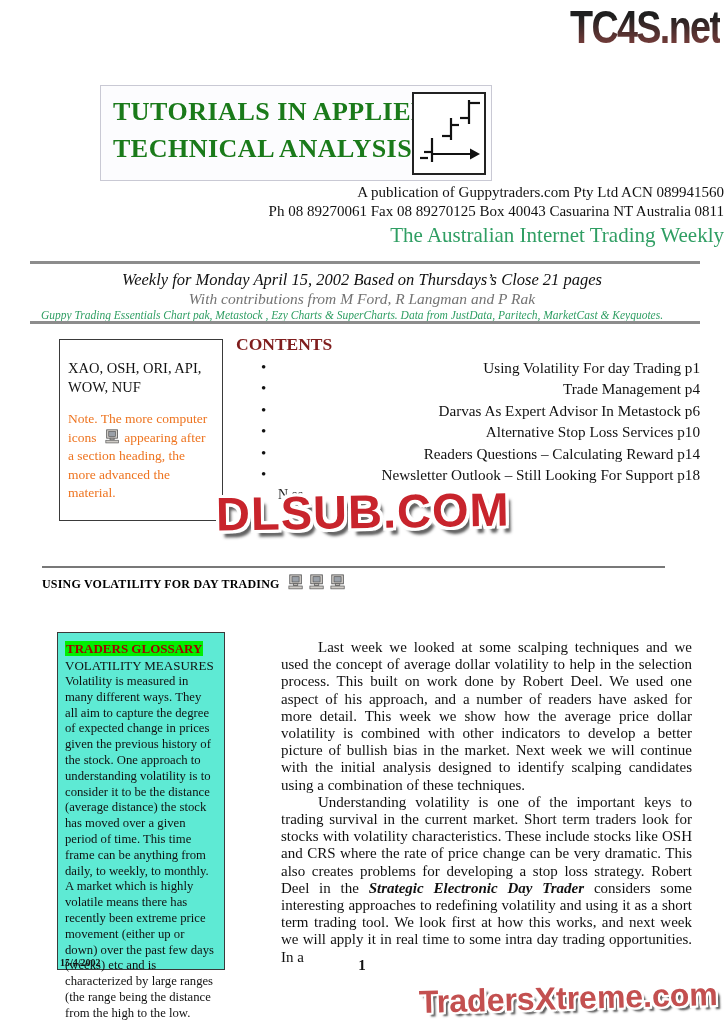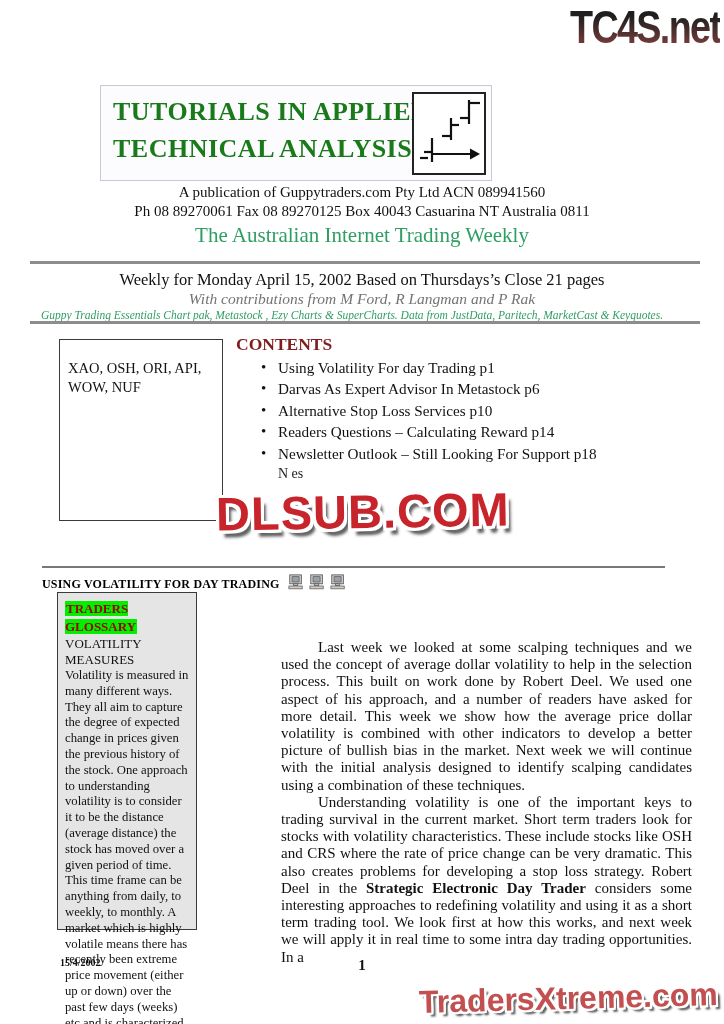--- a/index.html
+++ b/index.html
@@ -39,70 +39,70 @@
   
   .title-box {
     position:absolute; left:100px; top:85px; width:392px; height:96px;
     border:1px solid #c9c9d4; background:#fcfcfe;
   }
   .title-text { position:absolute; left:12px; top:7px; font-weight:bold;
     font-size:26px; line-height:37px; color:#1a7a1a; letter-spacing:0.5px; }
   .icon-box { position:absolute; right:5px; top:6px; width:74px; height:83px;
     border:2px solid #222; background:#fff; }
 
-  .pub-block { position:absolute; left:0; top:183px; width:724px; text-align:center; }
+  .pub-block { position:absolute; left:0; top:183px; width:724px; text-align:right; }
   .pub-line { font-size:15px; line-height:19px; color:#111; }
   .tagline { font-size:21px; color:#2f9e63; margin-top:2px; }
 
   .rule { position:absolute; background:#8c8c8c; }
   .rule-top { left:30px; top:261px; width:670px; height:3px; }
   .rule-mid { left:30px; top:321px; width:670px; height:3px; }
   .rule-section { left:42px; top:566px; width:623px; height:2px; background:#787878; }
 
   .weekly { position:absolute; left:0; top:270px; width:724px; text-align:center;
-    font-size:16.5px; color:#111; }
+    font-size:16.5px; color:#111;font-style:italic; }
   .contrib { position:absolute; left:0; top:290px; width:724px; text-align:center;
     font-size:15.5px; font-style:italic; color:#737373; }
   .tools { position:absolute; left:0; top:309px; width:704px; text-align:center;
     font-size:11.5px; font-style:italic; color:#2f9e63; }
 
   
   .stocks-box { position:absolute; left:59px; top:339px; width:164px; height:182px;
     border:1.5px solid #3a3a3a; padding:7px 8px; background:#fff; }
   .stocks-head { display:inline; background:#00f000; font-weight:bold;
     font-size:14.5px; line-height:20px; padding:1px 2px; color:#000; }
   .stocks-tickers { margin-top:12px; font-size:14.5px; line-height:19px; color:#111; }
   .stocks-note { margin-top:13px; font-size:13.5px; line-height:18.5px; color:#ee7420; }
 
   
   .contents-head { position:absolute; left:236px; top:334px;
     font-weight:bold; font-size:17.5px; color:#7f1d1d; }
   .toc { position:absolute; left:236px; top:357px; width:464px; }
   .toc-item { position:relative; padding-left:42px; font-size:15.2px;
-    line-height:21.4px; color:#111; }
+    line-height:21.4px; color:#111;text-align:right; }
   .toc-item::before { content:"•"; position:absolute; left:25px; font-size:15px; }
   .toc-obscured { position:relative; padding-left:42px; font-size:14px;
     line-height:20px; color:#222; }
 
   
   .section-head { position:absolute; left:42px; top:574px; font-weight:bold;
     font-size:12px; color:#000; letter-spacing:0.2px; white-space:nowrap; }
   .pc-icons { display:inline-block; vertical-align:-2px; margin-left:4px; }
 
-  .glossary-box { position:absolute; left:57px; top:592px; width:140px; height:338px;
-    border:1.5px solid #3a3a3a; padding:6px 7px; background:#e5e5e5; }
+  .glossary-box { position:absolute; left:57px; top:632px; width:168px; height:338px;
+    border:1.5px solid #3a3a3a; padding:6px 7px; background:#5eead4; }
   .glossary-head { display:inline; background:#00f000; font-weight:bold;
     font-size:13px; color:#a00000; padding:0 1px; }
   .glossary-sub { font-size:13px; color:#111; margin-top:1px; }
   .glossary-body { font-size:12.7px; line-height:15.8px; color:#111; }
 
   .main-col { position:absolute; left:281px; top:604px; width:411px;margin-top:35px; }
   .main-col p { font-size:15px; line-height:17.2px; text-align:justify;
     text-indent:37px; color:#111; }
-  .bold-inline { font-weight:bold; }
+  .bold-inline { font-weight:bold;font-style:italic; }
 
   
   .footer-date { position:absolute; left:60px; top:957px; font-weight:bold;
     font-size:10px; color:#111; }
   .footer-page { position:absolute; left:0; top:957px; width:724px;
     text-align:center; font-weight:bold; font-size:15px; color:#111; }
 </style>
 </head>
 <body>
 
@@ -143,25 +143,36 @@
   <div class="rule rule-top"></div>
 
   <div class="weekly">Weekly for Monday April 15, 2002 Based on Thursdays’s Close 21 pages</div>
   <div class="contrib">With contributions from M Ford, R Langman and P Rak</div>
   <div class="tools">Guppy Trading Essentials Chart pak, Metastock , Ezy Charts &amp; SuperCharts. Data from JustData, Paritech, MarketCast &amp; Keyquotes.</div>
 
   <div class="rule rule-mid"></div>
 
   <div class="stocks-box">
     <div class="stocks-tickers">XAO, OSH, ORI, API, WOW, NUF</div>
+    <div class="stocks-note">
+      <span>Note. The more computer icons</span>
+      <svg class="pc-icons" width="17" height="15" viewBox="0 0 20 18">
+        <rect x="3" y="1" width="13" height="10" fill="#d8d4cf" stroke="#555" stroke-width="1"></rect>
+        <rect x="5.5" y="3" width="8" height="6" fill="#9aa0a8" stroke="#555" stroke-width="0.8"></rect>
+        <rect x="7" y="11" width="5" height="2" fill="#c9c5c0" stroke="#555" stroke-width="0.8"></rect>
+        <rect x="2" y="13.5" width="15" height="3.2" fill="#cfccc7" stroke="#555" stroke-width="0.8"></rect>
+      </svg>
+      <span>appearing after a section heading, the more advanced the material.</span>
+    </div>
   </div>
 
   <div class="contents-head">CONTENTS</div>
   <div class="toc">
     <div class="toc-item">Using Volatility For day Trading p1</div>
+    <div class="toc-item">Trade Management p4</div>
     <div class="toc-item">Darvas As Expert Advisor In Metastock p6</div>
     <div class="toc-item">Alternative Stop Loss Services  p10</div>
     <div class="toc-item">Readers Questions – Calculating Reward p14</div>
     <div class="toc-item">Newsletter Outlook – Still Looking For Support p18</div>
     <div class="toc-obscured">N                es</div>
   </div>
 
   <div class="dlsub">DLSUB.COM</div>
 
   <div class="rule rule-section"></div>

